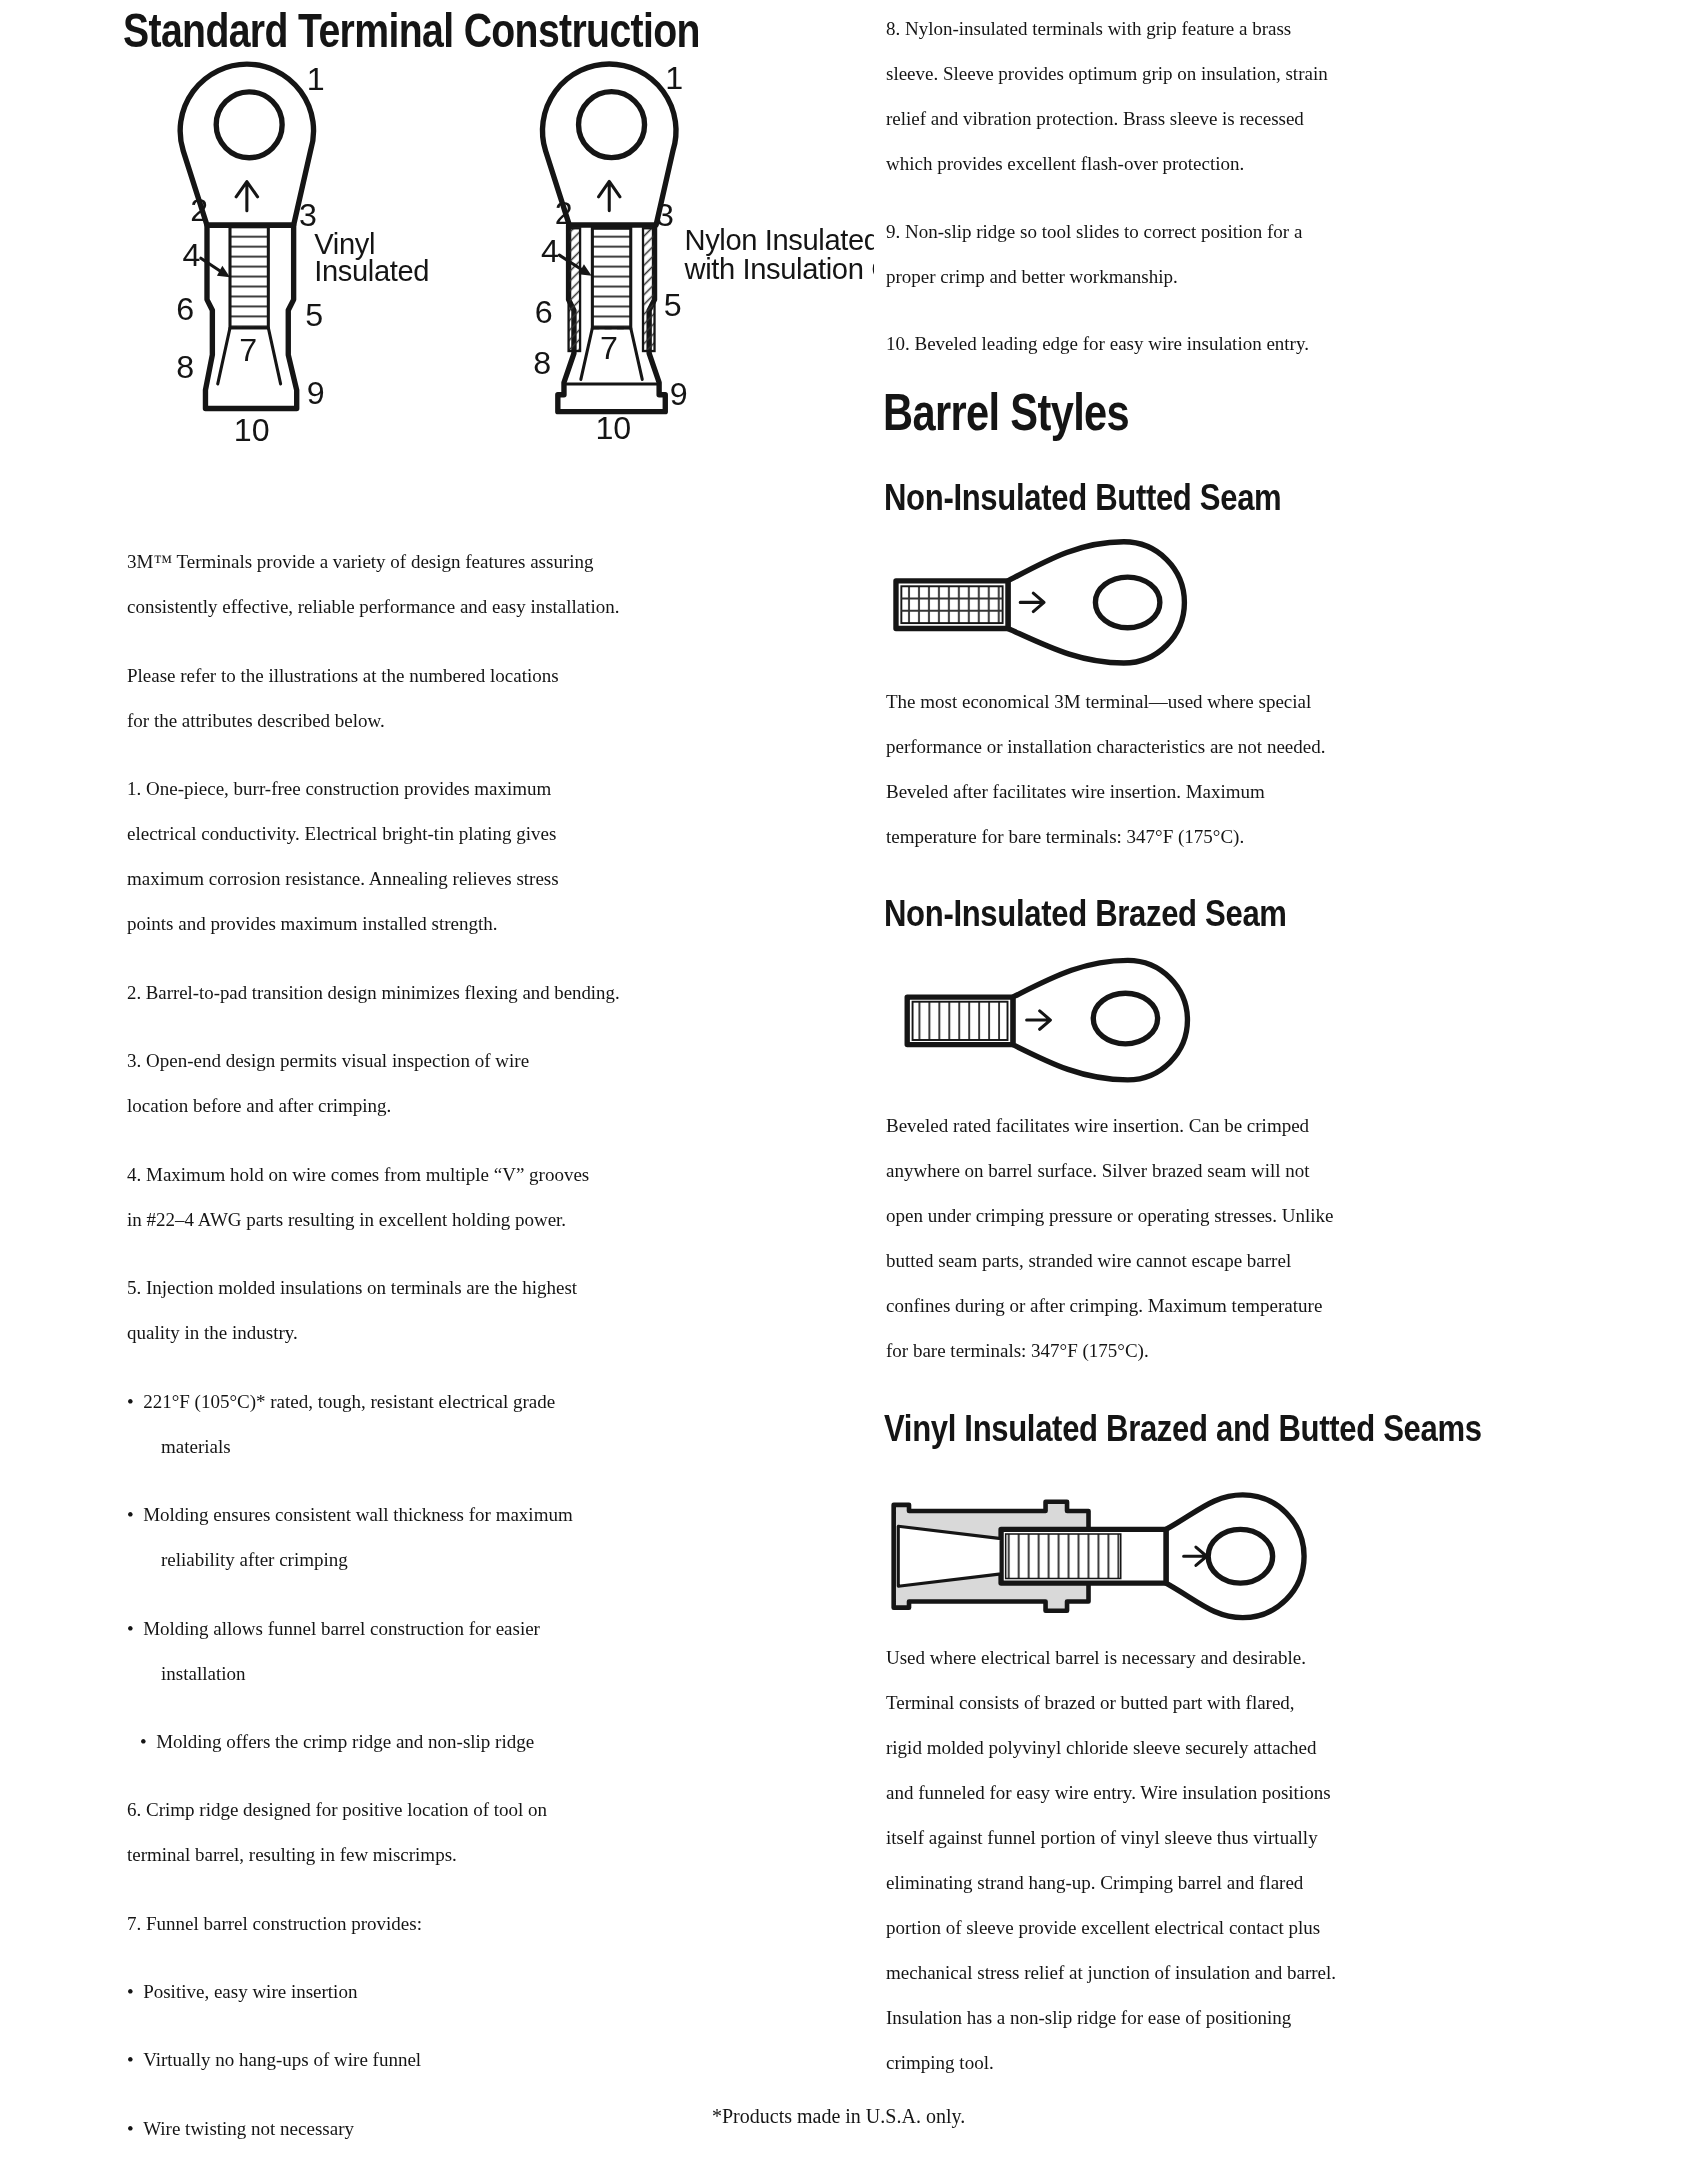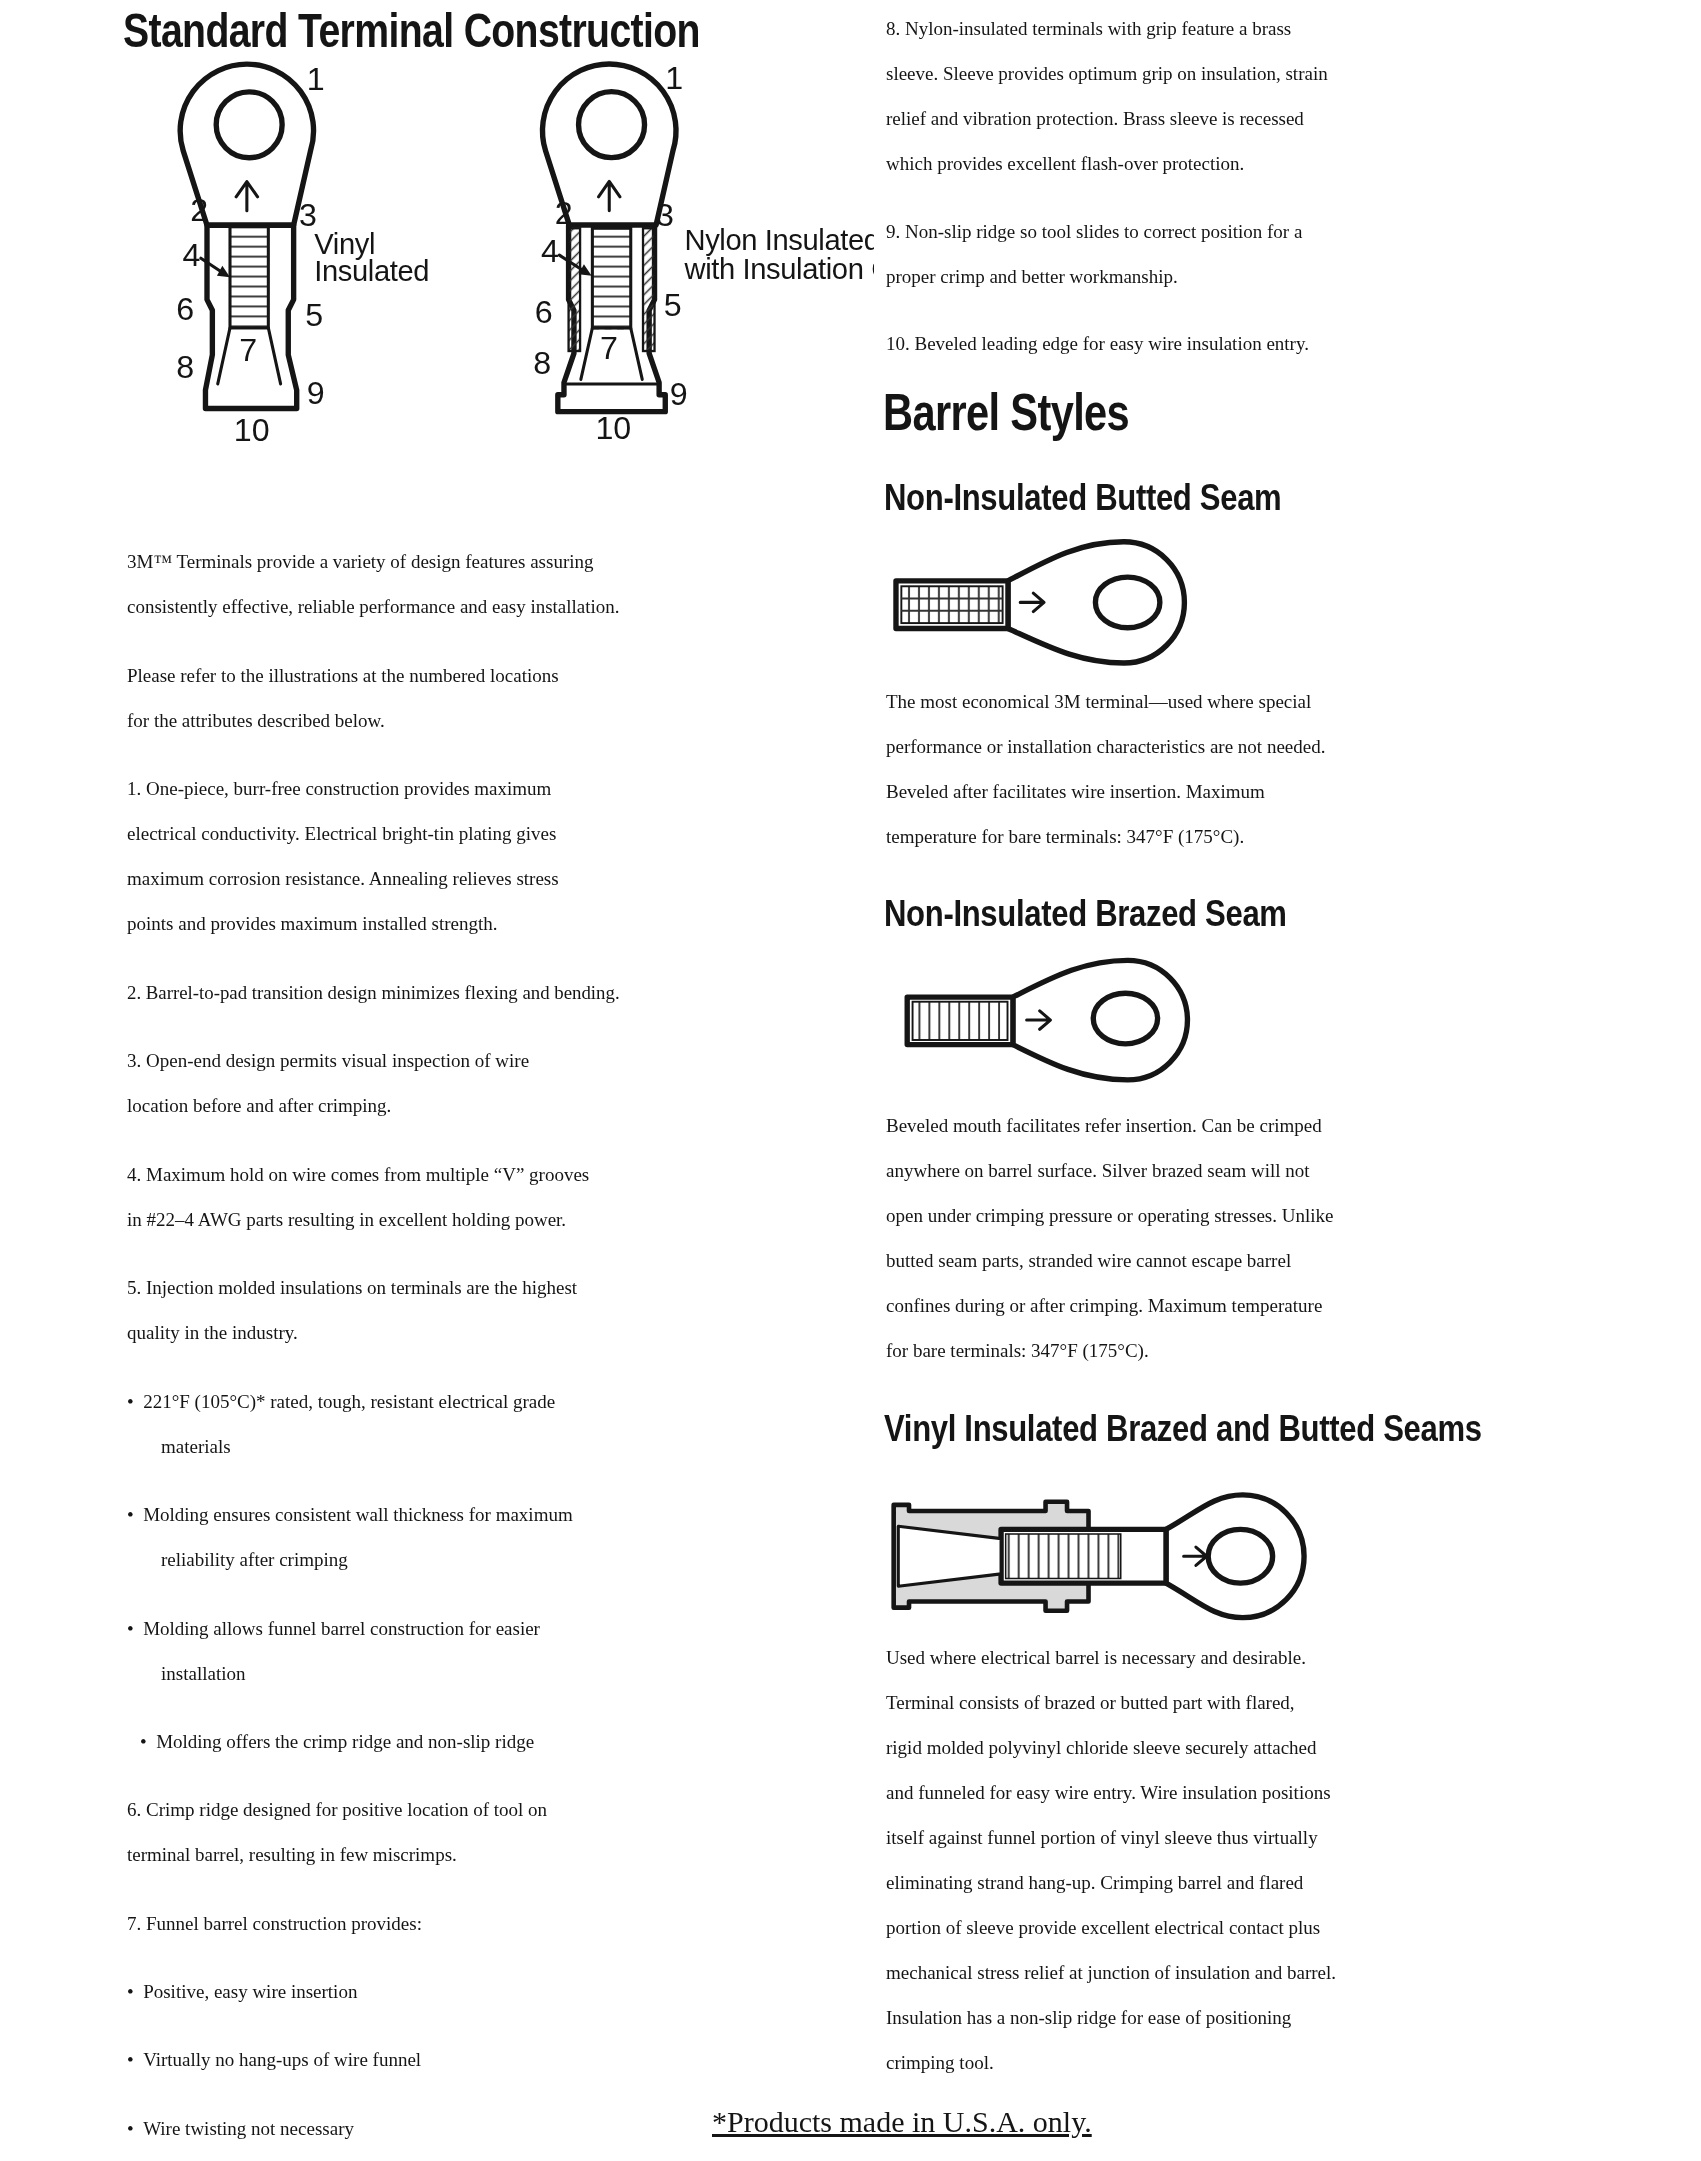--- a/index.html
+++ b/index.html
@@ -8,21 +8,21 @@
   .tb{position:absolute;width:755px;font-size:19px;line-height:45px;}
   .line{white-space:nowrap;height:45px;}
   .cont{padding-left:34px;}
   .title{position:absolute;left:123px;top:1.5px;font-family:"Liberation Sans",sans-serif;
          font-weight:bold;font-size:49px;white-space:nowrap;
          transform:scaleX(.80);transform-origin:0 0;letter-spacing:-0.8px;}
   .h1{position:absolute;font-family:"Liberation Sans",sans-serif;font-weight:bold;
       font-size:52px;white-space:nowrap;transform:scaleX(.80);transform-origin:0 0;letter-spacing:-0.8px;}
   .h2{position:absolute;font-family:"Liberation Sans",sans-serif;font-weight:bold;
       font-size:37px;white-space:nowrap;transform:scaleX(.84);transform-origin:0 0;letter-spacing:-0.4px;}
-  .footnote{position:absolute;left:712px;top:2105px;font-size:30px;white-space:nowrap;text-decoration:underline;}
+  .footnote{position:absolute;left:712px;top:2105px;font-size:20px;white-space:nowrap;}
   svg.diag{position:absolute;}
   .ln{fill:#fff;stroke:#151515;stroke-width:7;stroke-linejoin:round;stroke-linecap:round;}
   .thin{fill:none;stroke:#151515;stroke-width:4;stroke-linejoin:round;stroke-linecap:round;}
   text.callout{font-family:"Liberation Sans",sans-serif;font-size:42px;fill:#151515;}
   text.dlabel{font-family:"Liberation Sans",sans-serif;font-size:38px;fill:#151515;
               letter-spacing:-.5px;}
 </style>
 </head>
 <body>
 
@@ -193,21 +193,21 @@
 
 <svg class="diag" style="left:886px;top:955px" width="583" height="134" viewBox="0 0 760 175">
   <path class="ln" stroke-width="6" d="M165,55 C215,30 257,7 315,7 A78,78 0 0 1 315,163 C257,163 215,142 165,117 Z"></path>
   <rect x="27" y="55" width="138" height="62" class="ln" stroke-width="6"></rect>
   <rect x="34" y="61" width="124" height="50" fill="url(#vlines12)" stroke="#151515" stroke-width="2.5"></rect>
   <ellipse class="ln" stroke-width="6" cx="312" cy="83" rx="42" ry="33"></ellipse>
   <path class="thin" stroke-width="3.5" d="M183,85 H211 M200,73 L214,85 L200,97"></path>
 </svg>
 
 <div class="tb" style="left:886px;top:1103px">
-    <div class="line">Beveled mouth facilitates refer insertion. Can be crimped</div>
+    <div class="line">Beveled rated facilitates wire insertion. Can be crimped</div>
     <div class="line">anywhere on barrel surface. Silver brazed seam will not</div>
     <div class="line">open under crimping pressure or operating stresses. Unlike</div>
     <div class="line">butted seam parts, stranded wire cannot escape barrel</div>
     <div class="line">confines during or after crimping. Maximum temperature</div>
     <div class="line">for bare terminals: 347°F (175°C).</div>
   </div>
 
 <div class="h2" style="left:884px;top:1408px">Vinyl Insulated Brazed and Butted Seams</div>
 
 <svg class="diag" style="left:886px;top:1491px" width="583" height="142" viewBox="0 0 760 185">

